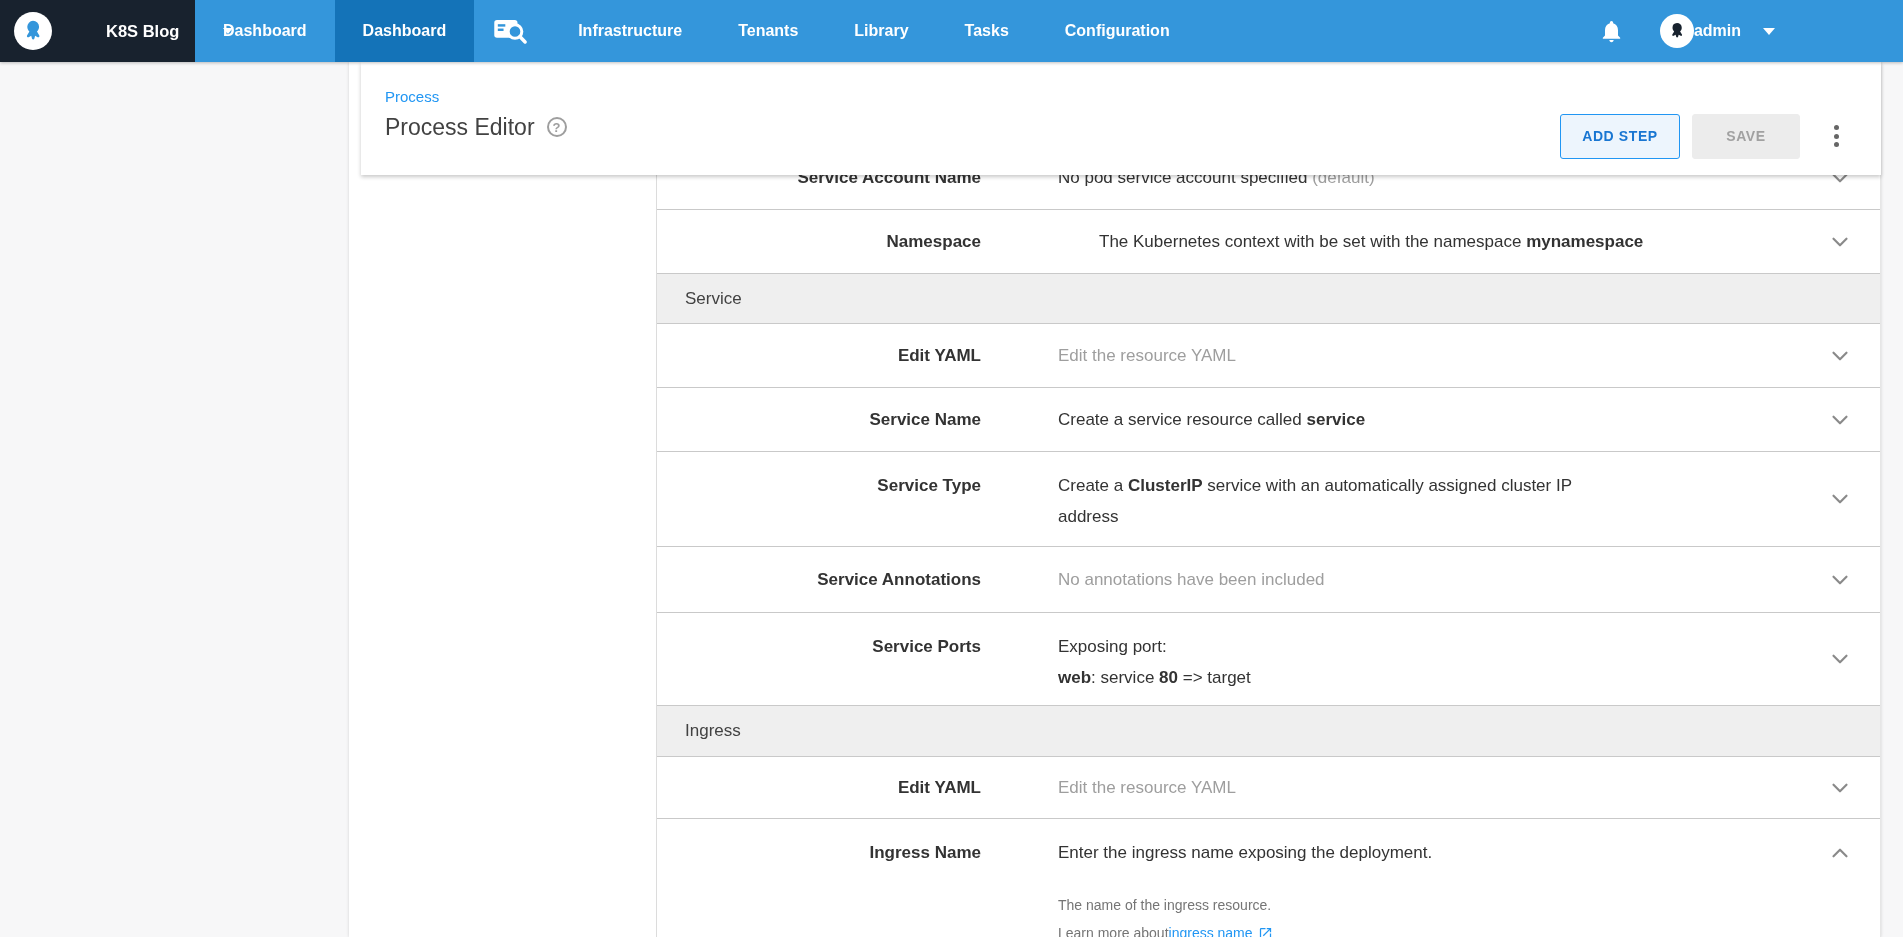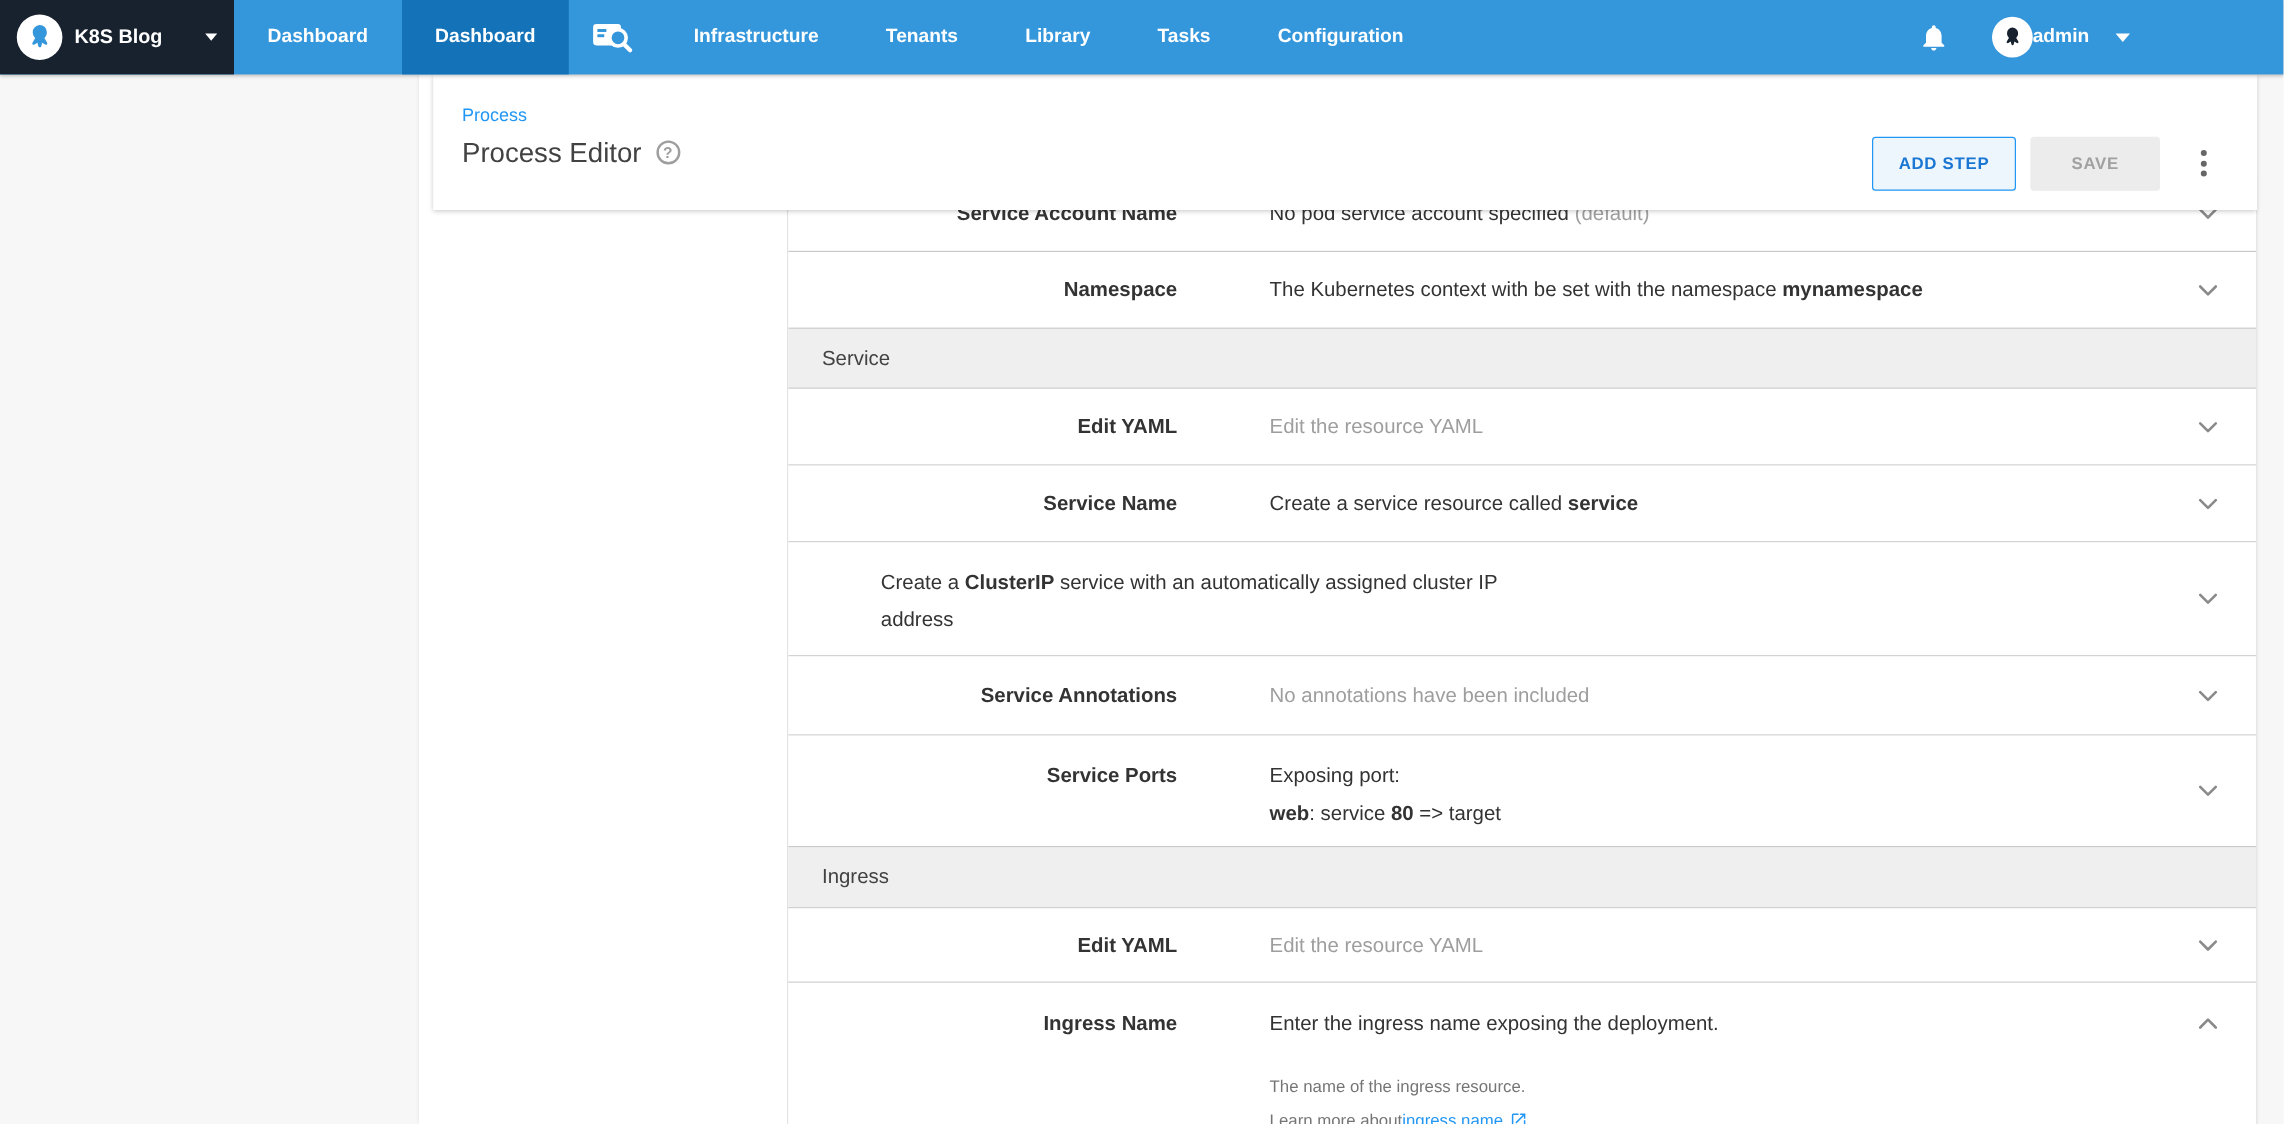--- a/index.html
+++ b/index.html
@@ -9,21 +9,21 @@
     --section-bg:#efefef; --chevron:#8a8a8a; --save-bg:#ececec; --save-text:#a1a1a1;
     --add-bg:#edf5fd;
   }
   *{margin:0;padding:0;box-sizing:border-box;}
   html,body{width:1903px;height:937px;overflow:hidden;}
   body{font-family:"Liberation Sans","DejaVu Sans",sans-serif;background:var(--page-bg);color:var(--text);position:relative;}
 
   
   .nav{position:absolute;left:0;top:0;width:1903px;height:62px;background:var(--nav-bg);
        display:flex;align-items:stretch;z-index:10;box-shadow:0 1px 3px rgba(0,0,0,.25);}
-  .brand{width:195px;background:var(--brand-bg);display:flex;align-items:center;padding:0 14px;flex:none;}
+  .brand{width:195px;background:var(--brand-bg);display:flex;align-items:center;padding:0 14px;flex:none;gap:44px;}
   .brand-logo{width:38px;height:38px;border-radius:50%;background:#fff;display:flex;align-items:center;justify-content:center;flex:none;}
   .brand-name{color:#fff;font-size:16.5px;font-weight:bold;margin-left:10px;white-space:nowrap;}
   .brand-caret{margin-left:auto;width:0;height:0;border-left:5px solid transparent;border-right:5px solid transparent;border-top:6px solid #fff;}
   .nav-items{display:flex;align-items:stretch;}
   .nav-item{display:flex;align-items:center;padding:0 28px;color:#fff;font-size:16px;font-weight:bold;cursor:pointer;white-space:nowrap;}
   .nav-item.active{background:var(--nav-active);}
   .nav-item.icon-item{padding:0 18px;}
   .nav-right{margin-left:auto;margin-right:128px;display:flex;align-items:center;}
   .bell{display:flex;align-items:center;margin-right:36px;}
   .avatar{width:34px;height:34px;border-radius:50%;background:#fff;display:flex;align-items:center;justify-content:center;flex:none;}
@@ -125,21 +125,21 @@
         <div class="cell-label">Service Account Name</div>
         <div class="cell-value">
           <span class="line"><span class="seg">No pod service account specified </span><span class="seg m">(default)</span></span>
         </div>
         <span class="chev">
           <svg width="26" height="26" viewBox="0 0 24 24" fill="none" stroke="var(--chevron)" stroke-width="2" stroke-linecap="round" stroke-linejoin="round">
             <path d="M6 9l6 6 6-6"></path>
           </svg>
         </span>
       </div>
-      <div class="row" style="height: 64px;">
+      <div class="row" style="height: 64px; gap: 41px;">
         <div class="cell-label">Namespace</div>
         <div class="cell-value">
           <span class="line"><span class="seg">The Kubernetes context with be set with the namespace </span><span class="seg b">mynamespace</span></span>
         </div>
         <span class="chev">
           <svg width="26" height="26" viewBox="0 0 24 24" fill="none" stroke="var(--chevron)" stroke-width="2" stroke-linecap="round" stroke-linejoin="round">
             <path d="M6 9l6 6 6-6"></path>
           </svg>
         </span>
       </div>
@@ -162,20 +162,21 @@
         <div class="cell-value">
           <span class="line"><span class="seg">Create a service resource called </span><span class="seg b">service</span></span>
         </div>
         <span class="chev">
           <svg width="26" height="26" viewBox="0 0 24 24" fill="none" stroke="var(--chevron)" stroke-width="2" stroke-linecap="round" stroke-linejoin="round">
             <path d="M6 9l6 6 6-6"></path>
           </svg>
         </span>
       </div>
       <div class="row multi" style="height: 95px;">
+        <div class="cell-label">Service Type</div>
         <div class="cell-value">
           <span class="line"><span class="seg">Create a </span><span class="seg b">ClusterIP</span><span class="seg"> service with an automatically assigned cluster IP</span></span>
           <span class="line"><span class="seg">address</span></span>
         </div>
         <span class="chev">
           <svg width="26" height="26" viewBox="0 0 24 24" fill="none" stroke="var(--chevron)" stroke-width="2" stroke-linecap="round" stroke-linejoin="round">
             <path d="M6 9l6 6 6-6"></path>
           </svg>
         </span>
       </div>

